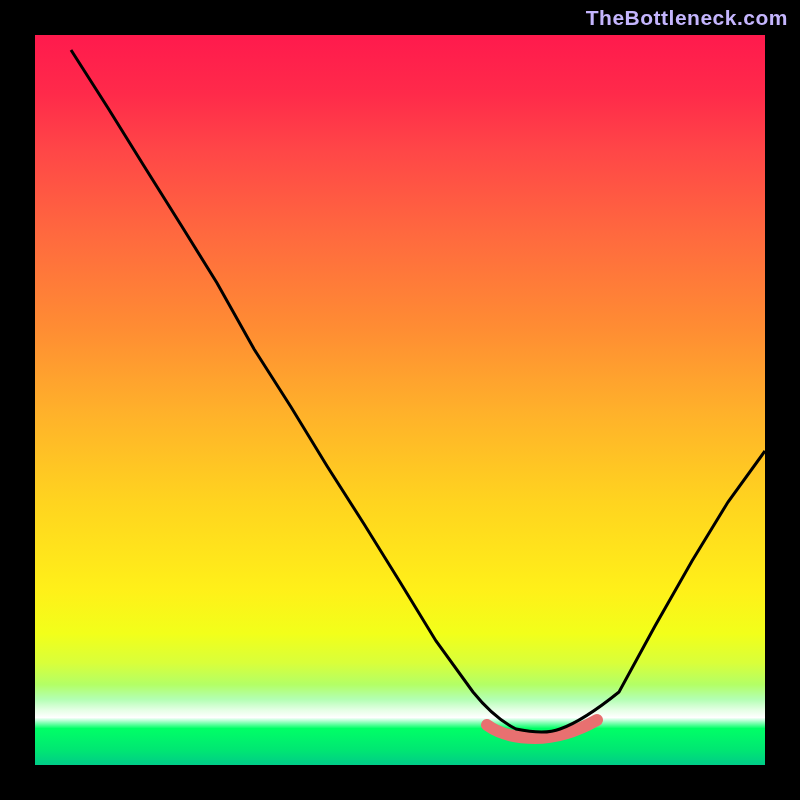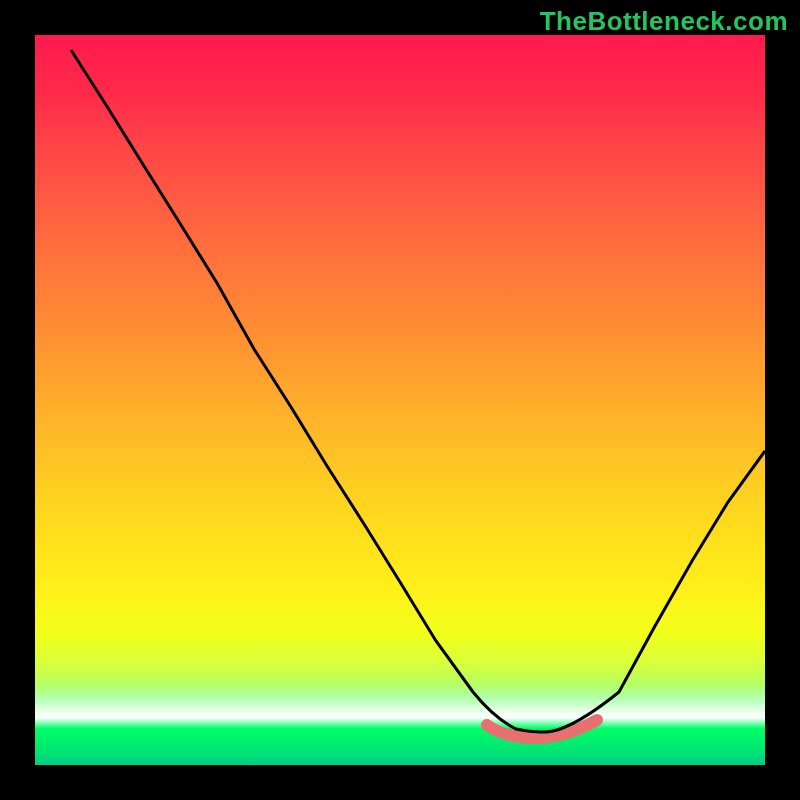--- a/index.html
+++ b/index.html
@@ -7,23 +7,23 @@
   .container {
     position: relative;
     width: 800px;
     height: 800px;
     background: #000;
   }
   .watermark {
     position: absolute;
     top: 6px;
     right: 12px;
-    color: #22c55e;
+    color: #c4b5fd;
     font-family: Arial, Helvetica, sans-serif;
-    font-size: 26px;
+    font-size: 21px;
     font-weight: bold;
     letter-spacing: 0.5px;
     z-index: 10;
   }
   .plot-frame {
     position: absolute;
     left: 35px;
     top: 35px;
     width: 730px;
     height: 730px;

